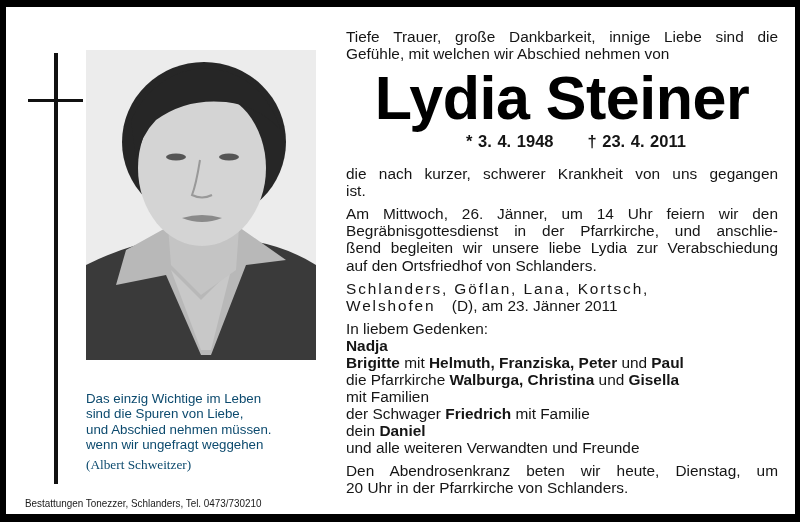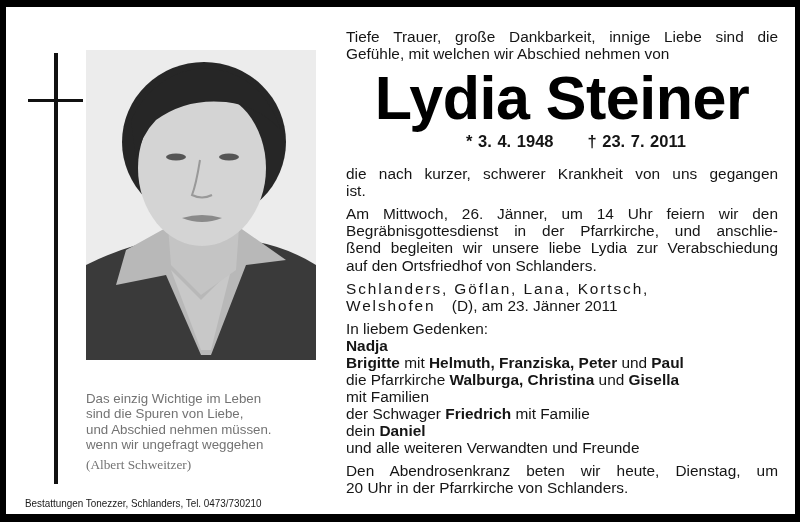--- a/index.html
+++ b/index.html
@@ -2,21 +2,21 @@
 <html><head>
   <meta charset="utf-8">
   <style>
     html, body { margin: 0; padding: 0; }
     body { width: 800px; height: 522px; background: #000; position: relative; overflow: hidden; font-family: "Liberation Sans", sans-serif; color: #111; }
     .card { position: absolute; left: 6px; top: 7px; width: 789px; height: 507px; background: #fff; }
     .cross-v { position: absolute; left: 48px; top: 46px; width: 4px; height: 431px; background: #111; }
     .cross-h { position: absolute; left: 22px; top: 92px; width: 55px; height: 3px; background: #111; }
     .photo { position: absolute; left: 80px; top: 43px; width: 230px; height: 310px; background: #ececec; overflow: hidden; }
     .photo svg { display: block; }
-    .quote { position: absolute; left: 80px; top: 384px; font-size: 13.3px; line-height: 15.4px; color: #737373; }
+    .quote { position: absolute; left: 80px; top: 384px; font-size: 13.3px; line-height: 15.4px; color: #0c4a6e; }
     .quote .attr { margin-top: 4px; font-family: Liberation Serif, serif; }
     .footer { position: absolute; left: 19px; top: 490px; font-size: 11.5px; transform: scaleX(0.86); transform-origin: left top; color: #1a1a1a; white-space: nowrap; }
     .right { position: absolute; left: 340px; top: 21px; width: 432px; font-size: 15.4px; line-height: 17.2px; color: #151515; }
     .intro { text-align: justify; }
     .intro .l1 { display: block; text-align: justify; text-align-last: justify; }
     .name { text-align: center; font-weight: bold; font-size: 61px; line-height: 46px; margin-top: 13px; letter-spacing: -0.5px; color: #000; }
     .dates { text-align: center; font-weight: bold; font-size: 16.5px; margin-top: 12px; margin-left: 28px; word-spacing: 1px; }
     .dates span + span { margin-left: 34px; }
     .p { margin-top: 6px; }
     .p1 { margin-top: 14px; }
@@ -72,21 +72,21 @@
 
   <div class="right">
     <div class="intro">
       <span class="l1">Tiefe Trauer, große Dankbarkeit, innige Liebe sind die</span>
       <span>Gefühle, mit welchen wir Abschied nehmen von</span>
     </div>
 
     <div class="name">Lydia Steiner</div>
 
     <div class="dates">
-      <span>* 3. 4. 1948</span><span>† 23. 7. 2011</span>
+      <span>* 3. 4. 1948</span><span>† 23. 4. 2011</span>
     </div>
 
     <div class="p1">
       <span class="line-j">die nach kurzer, schwerer Krankheit von uns gegangen</span>
       <span>ist.</span>
     </div>
 
     <div class="p">
       <span class="line-j">Am Mittwoch, 26. Jänner, um 14 Uhr feiern wir den</span>
       <span class="line-j">Begräbnisgottesdienst in der Pfarrkirche, und anschlie-</span>

